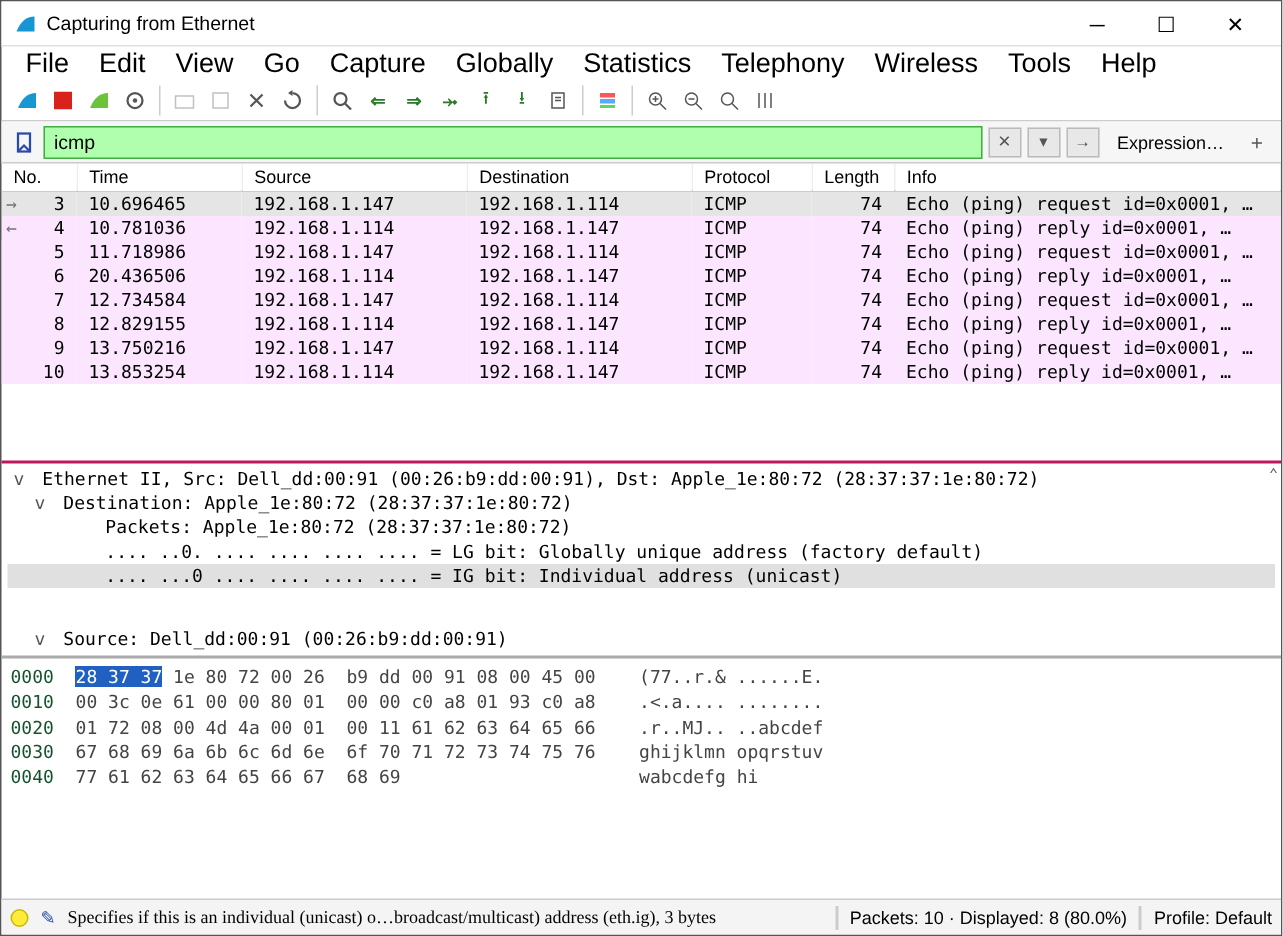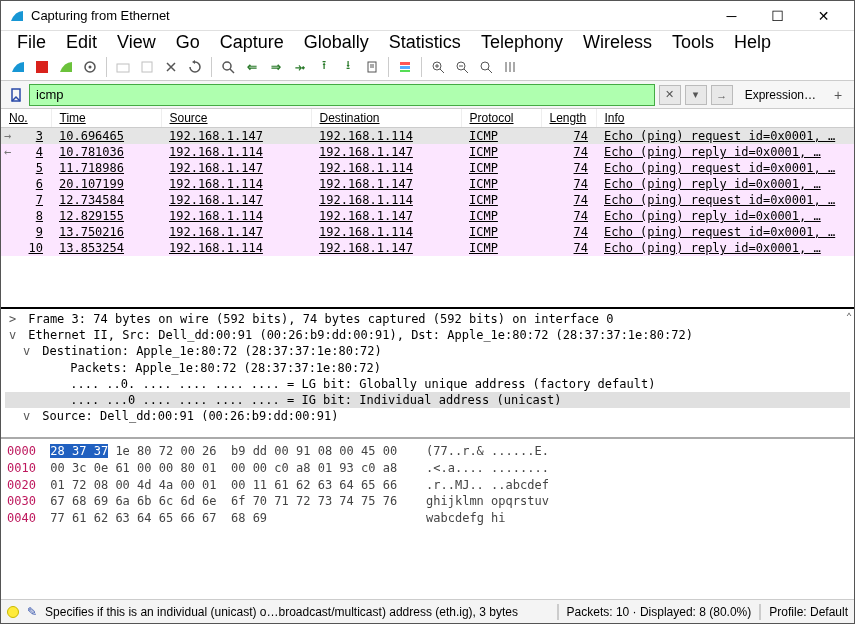--- a/index.html
+++ b/index.html
@@ -18,41 +18,41 @@
 .tbtn { width: 22px; height: 22px; display: flex; align-items: center; justify-content: center; border: 1px solid transparent; cursor: pointer; position: relative; }
 .tsep { width: 1px; height: 20px; background: #ccc; margin: 0 3px; }
 
 .filterbar { height: 28px; display: flex; align-items: center; padding: 2px 6px; gap: 4px; background: #f6f6f6; border-bottom: 1px solid #ccc; }
 .filterbar .filter-icon { width: 18px; height: 18px; display:flex; align-items:center; justify-content:center; }
 .filterbar input { flex: 1; height: 22px; background: #AFFFAF; border: 1px solid #4a4; padding: 0 6px; font-size: 13px; font-family: inherit; }
 .filterbar .clrbtn, .filterbar .ddbtn { width: 22px; height: 20px; background: #e8e8e8; border:1px solid #bbb; display:flex; align-items:center; justify-content:center; cursor:pointer; font-size:11px; color:#555; }
 .filterbar .expr { padding: 0 8px; cursor: pointer; }
 .filterbar .plus { width: 20px; text-align:center; cursor:pointer; font-size:14px; color:#555; }
 
-.packet-list { flex: 0 0 200px; overflow: auto; border-bottom: 2px solid #000000; position:relative;text-decoration:underline; }
+.packet-list { flex: 0 0 200px; overflow: auto; border-bottom: 2px solid #be185d; position:relative; }
 .pl-table { width: 100%; border-collapse: collapse; font-family: Consolas, monospace; font-size: 12px; }
 .pl-table th { text-align: left; font-weight: normal; font-family: "Segoe UI", sans-serif; font-size: 12px; background: #fff; border-bottom: 1px solid #ccc; border-right: 1px solid #eee; padding: 2px 8px; position: sticky; top: 0; }
 .pl-table td { padding: 1px 8px; white-space: nowrap; }
 .pl-table tr.sel td { background: #e5e5e5; }
 .pl-table tr.icmp td { background: #FCE6FF; }
 
 .details { flex: 0 0 130px; overflow: auto; font-family: Consolas, monospace; font-size: 12px; padding: 2px 4px; border-bottom: 2px solid #aaa; position:relative; }
 .details .scroll-right { position:absolute; right:2px; top:2px; font-size:10px; color:#555; }
 .details .line { white-space: pre; line-height: 1.35; }
 .details .sel-line { background: #e0e0e0; }
 .details .tog { display:inline-block; width:12px; color:#555; }
 
 .hexpane { flex: 1; overflow: auto; font-family: Consolas, monospace; font-size: 12px; padding: 4px 6px; color:#444; }
 .hexpane .hexrow { white-space: pre; line-height: 1.4; }
-.hexpane .offset { color:#be185d; }
+.hexpane .offset { color:#14532d; }
 .hexpane .hl { background:#2060c0; color:#fff; }
 
 .statusbar { height: 24px; border-top: 1px solid #ccc; display:flex; align-items:center; padding: 0 6px; font-size: 12px; background:#f4f4f4; gap:8px; }
 .statusbar .dot { width:12px; height:12px; border-radius:50%; background:#ffeb3b; border:1px solid #c9b800; }
-.statusbar .hint { flex:1; white-space:nowrap; overflow:hidden; text-overflow:ellipsis; }
+.statusbar .hint { flex:1; white-space:nowrap; overflow:hidden; text-overflow:ellipsis;font-family:Liberation Serif, serif; }
 .statusbar .sep { width:2px; height:16px; background:#ccc; }
 </style>
 </head>
 <body>
 
 <div class="window">
 
   <div class="titlebar">
     <span class="icon">
       <svg viewBox="0 0 16 16" width="16" height="16">
@@ -244,21 +244,21 @@
             <td style="text-align: right;">5</td>
             <td>11.718986</td>
             <td>192.168.1.147</td>
             <td>192.168.1.114</td>
             <td>ICMP</td>
             <td style="text-align: right;">74</td>
             <td>Echo (ping) request  id=0x0001, …</td>
           </tr>
           <tr class="icmp">
             <td style="text-align: right;">6</td>
-            <td>20.107199</td>
+            <td>20.436506</td>
             <td>192.168.1.114</td>
             <td>192.168.1.147</td>
             <td>ICMP</td>
             <td style="text-align: right;">74</td>
             <td>Echo (ping) reply    id=0x0001, …</td>
           </tr>
           <tr class="icmp">
             <td style="text-align: right;">7</td>
             <td>12.734584</td>
             <td>192.168.1.147</td>
@@ -293,27 +293,26 @@
             <td>ICMP</td>
             <td style="text-align: right;">74</td>
             <td>Echo (ping) reply    id=0x0001, …</td>
           </tr>
         </tbody>
     </table>
   </div>
 
   <div class="details" id="details-pane">
     <div class="scroll-right">⌃</div>
-  <div class="line" style="padding-left: 4px;"><span class="tog">&gt;</span><span> Frame 3: 74 bytes on wire (592 bits), 74 bytes captured (592 bits) on interface 0</span></div>
       <div class="line" style="padding-left: 4px;"><span class="tog">v</span><span> Ethernet II, Src: Dell_dd:00:91 (00:26:b9:dd:00:91), Dst: Apple_1e:80:72 (28:37:37:1e:80:72)</span></div>
       <div class="line" style="padding-left: 18px;"><span class="tog">v</span><span> Destination: Apple_1e:80:72 (28:37:37:1e:80:72)</span></div>
       <div class="line" style="padding-left: 46px;"><span class="tog"></span><span> Packets: Apple_1e:80:72 (28:37:37:1e:80:72)</span></div>
       <div class="line" style="padding-left: 46px;"><span class="tog"></span><span> .... ..0. .... .... .... .... = LG bit: Globally unique address (factory default)</span></div>
       <div class="line sel-line" style="padding-left: 46px;"><span class="tog"></span><span> .... ...0 .... .... .... .... = IG bit: Individual address (unicast)</span></div>
-      <div class="line" style="padding-left: 18px;"><span class="tog">v</span><span> Source: Dell_dd:00:91 (00:26:b9:dd:00:91)</span></div>
+      <div class="line" style="padding-left: 18px; margin-top: 26px;"><span class="tog">v</span><span> Source: Dell_dd:00:91 (00:26:b9:dd:00:91)</span></div>
     </div>
 
   <div class="hexpane" id="hex-pane">
       <div class="hexrow"><span class="offset">0000  </span><span class="hl">28 37 37</span><span> 1e 80 72 00 26  b9 dd 00 91 08 00 45 00</span><span>    </span><span>(77..r.&amp; ......E.</span></div>
       <div class="hexrow"><span class="offset">0010  </span><span>00 3c 0e 61 00 00 80 01  00 00 c0 a8 01 93 c0 a8</span><span>    </span><span>.&lt;.a.... ........</span></div>
       <div class="hexrow"><span class="offset">0020  </span><span>01 72 08 00 4d 4a 00 01  00 11 61 62 63 64 65 66</span><span>    </span><span>.r..MJ.. ..abcdef</span></div>
       <div class="hexrow"><span class="offset">0030  </span><span>67 68 69 6a 6b 6c 6d 6e  6f 70 71 72 73 74 75 76</span><span>    </span><span>ghijklmn opqrstuv</span></div>
       <div class="hexrow"><span class="offset">0040  </span><span>77 61 62 63 64 65 66 67  68 69</span><span>                      </span><span>wabcdefg hi</span></div>
     </div>
 

